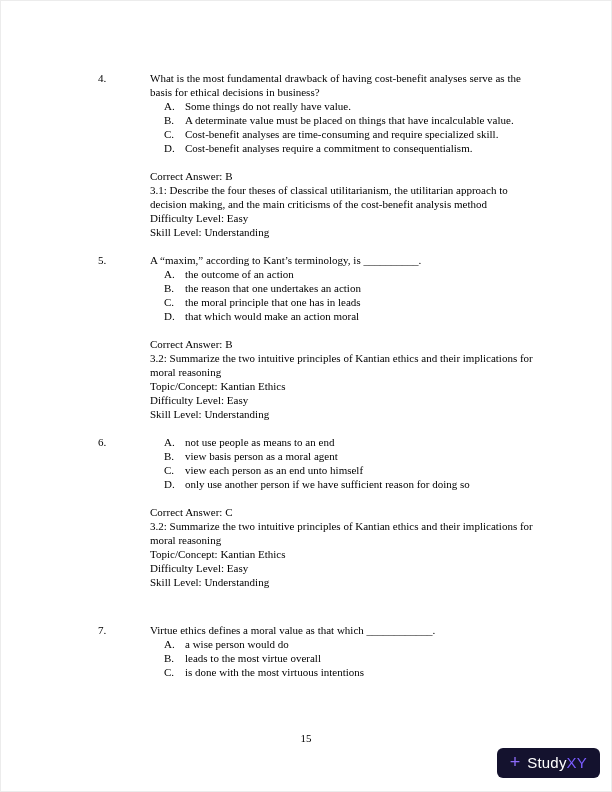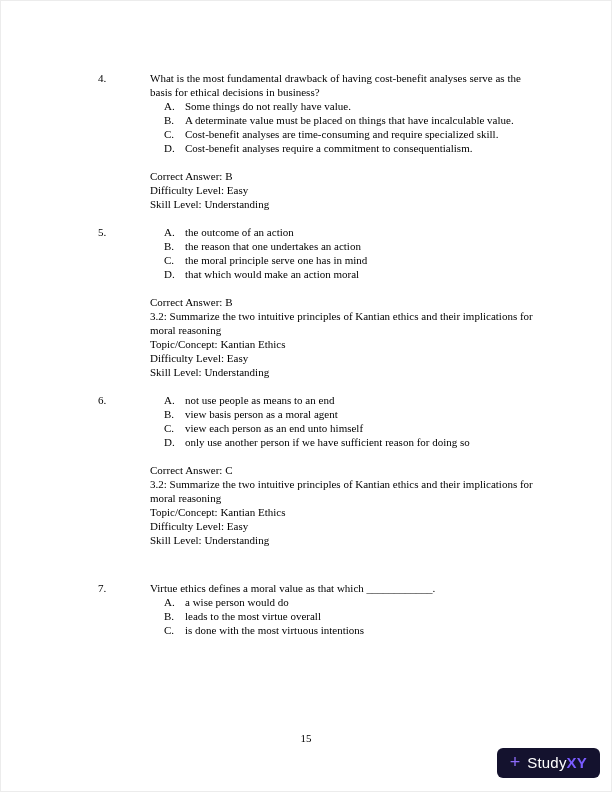--- a/index.html
+++ b/index.html
@@ -88,21 +88,21 @@
   }
   .brand-study {
     color: #ffffff;
     font-size: 15px;
     font-weight: 400;
     letter-spacing: 0.2px;
   }
   .brand-xy {
     color: #7a5cff;
     font-size: 15px;
-    font-weight: 700;
+    font-weight: 400;
     letter-spacing: 0.2px;
   }
 </style>
 </head>
 <body>
 
 <div class="page">
   <div class="content">
 
     <section class="question">
@@ -122,41 +122,43 @@
             <span class="opt-letter">C.</span>
             <span class="opt-text">Cost-benefit analyses are time-consuming and require specialized skill.</span>
           </div>
           <div class="option">
             <span class="opt-letter">D.</span>
             <span class="opt-text">Cost-benefit analyses require a commitment to consequentialism.</span>
           </div>
         </div>
         <div class="meta">
           <div>Correct Answer: B</div>
+          <div>3.1: Describe the four theses of classical utilitarianism, the utilitarian approach to decision making, and the main criticisms of the cost-benefit analysis method</div>
           <div>Difficulty Level: Easy</div>
           <div>Skill Level: Understanding</div>
         </div>
       </div>
     </section>
 
     <section class="question">
       <span class="q-num">5.</span>
       <div class="q-body">
+        <div class="q-text">A “maxim,” according to Kant’s terminology, is __________.</div>
         <div class="options">
           <div class="option">
             <span class="opt-letter">A.</span>
             <span class="opt-text">the outcome of an action</span>
           </div>
           <div class="option">
             <span class="opt-letter">B.</span>
             <span class="opt-text">the reason that one undertakes an action</span>
           </div>
           <div class="option">
             <span class="opt-letter">C.</span>
-            <span class="opt-text">the moral principle serve one has in mind</span>
+            <span class="opt-text">the moral principle that one has in leads</span>
           </div>
           <div class="option">
             <span class="opt-letter">D.</span>
             <span class="opt-text">that which would make an action moral</span>
           </div>
         </div>
         <div class="meta">
           <div>Correct Answer: B</div>
           <div>3.2: Summarize the two intuitive principles of Kantian ethics and their implications for moral reasoning</div>
           <div>Topic/Concept: Kantian Ethics</div>

